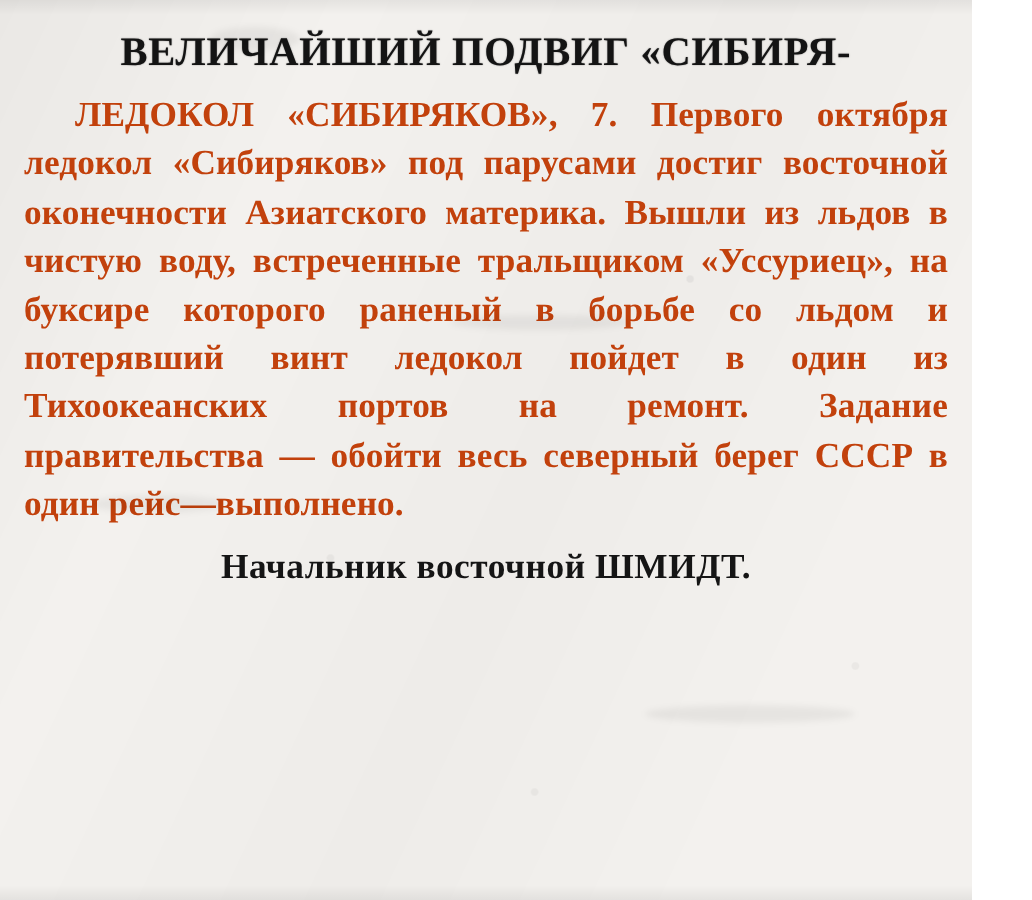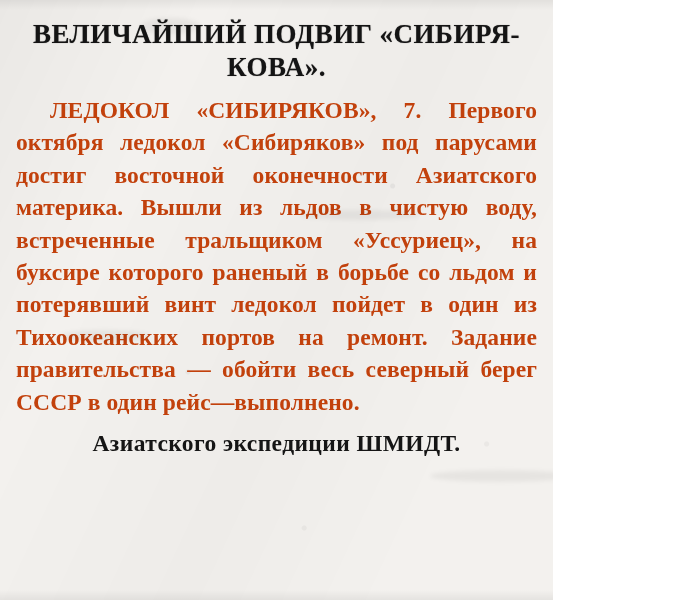--- a/index.html
+++ b/index.html
@@ -2,21 +2,21 @@
 <html><head>
 <meta charset="utf-8">
 <style>
   html, body {
     margin: 0;
     padding: 0;
     background: #ffffff;
   }
   #page {
     position: relative;
-    width: 553px;
+    width: 648px;
     height: 600px;
     background: #f3f1ee;
     overflow: hidden;
     font-family: "Liberation Serif", serif;
     color: #1a1a1a;
   }
   
   #page::before {
     content: "";
     position: absolute;
@@ -100,29 +100,28 @@
 <body>
 
 <div id="page">
 
   <div class="edge-top"></div>
 
   <div class="clip">
 
     <div class="headline">
       <span class="l1">ВЕЛИЧАЙШИЙ ПОДВИГ «СИБИРЯ-</span>
-      <span class="l2">КОВА».</span>
     </div>
 
     <div class="body">
       <p class="lede">ЛЕДОКОЛ «СИБИРЯКОВ», 7. Первого октября ледокол «Сибиряков» под парусами достиг восточной оконечности Азиатского материка. Вышли из льдов в чистую воду, встреченные тральщиком «Уссуриец», на буксире которого раненый в борьбе со льдом и потерявший винт ледокол пойдет в один из Тихоокеанских портов на ремонт. Задание правительства — обойти весь северный берег СССР в один рейс—выполнено.</p>
     </div>
 
     <div class="signature">
-      <span class="name">Азиатского экспедиции ШМИДТ.</span>
+      <span class="name">Начальник восточной ШМИДТ.</span>
     </div>
 
   </div>
 
   <div class="smudge s1"></div>
   <div class="smudge s2"></div>
   <div class="smudge s3"></div>
   <div class="smudge s4"></div>
 
   <div class="edge-bottom"></div>

